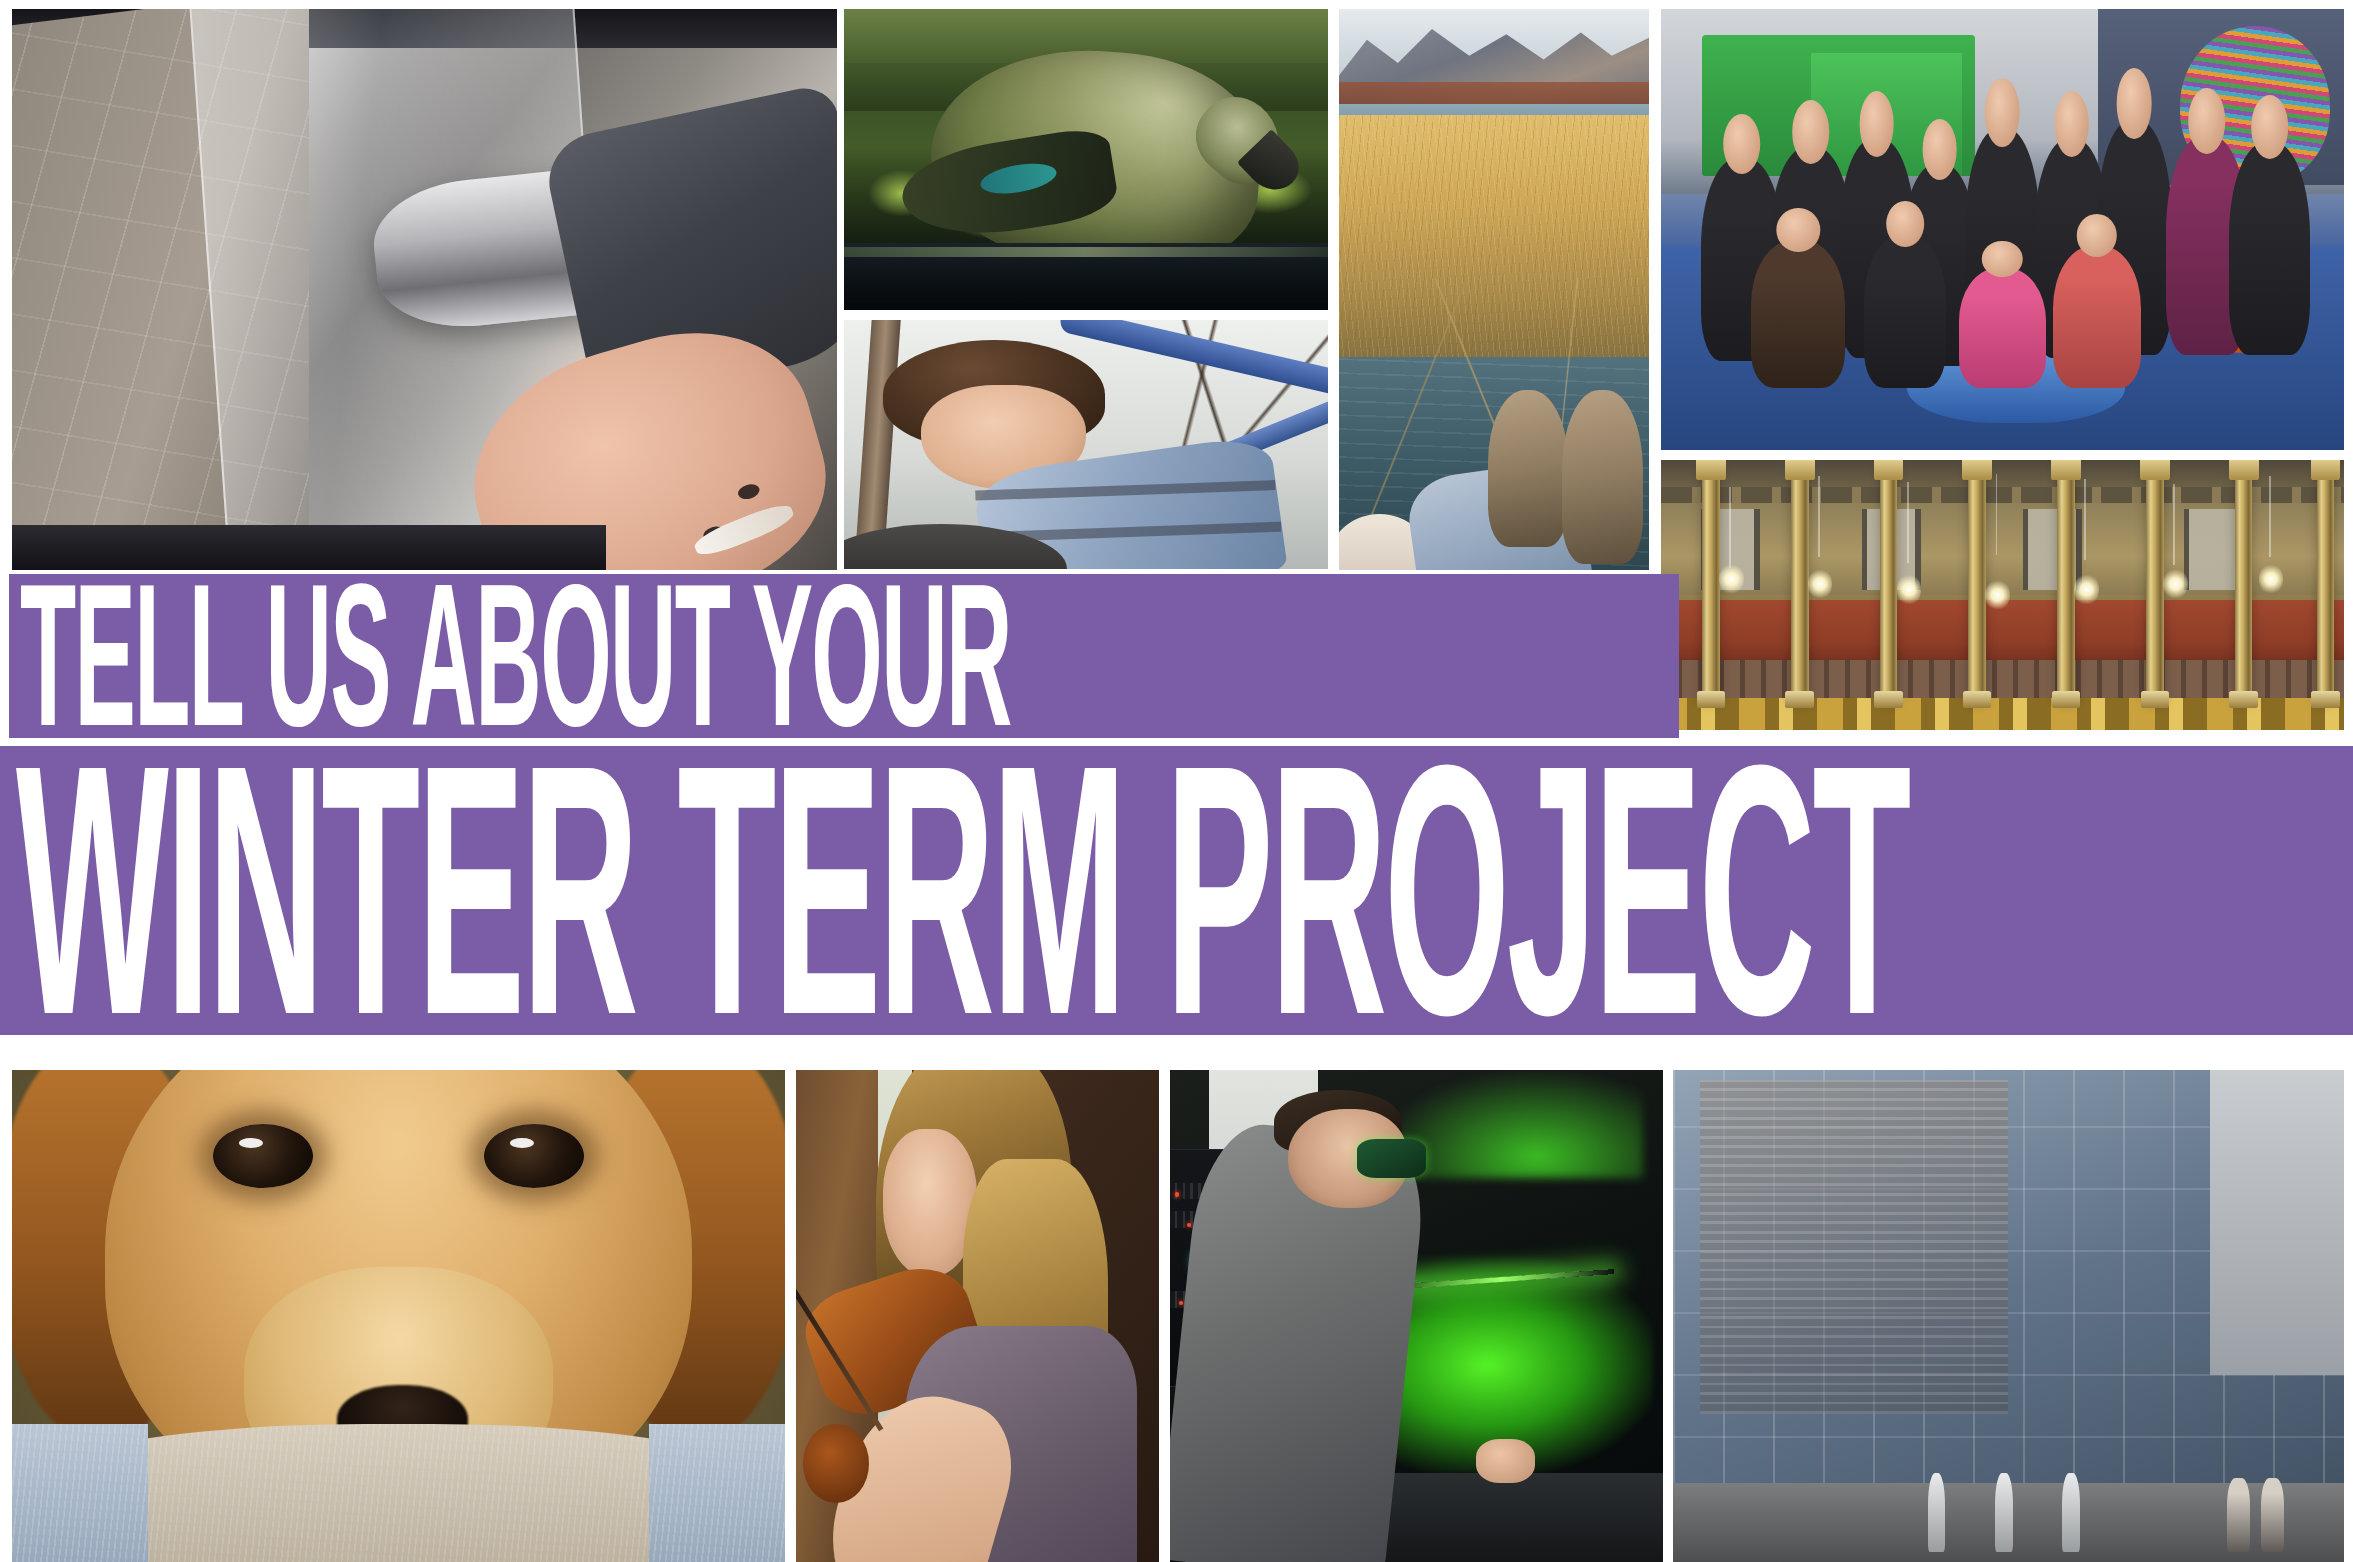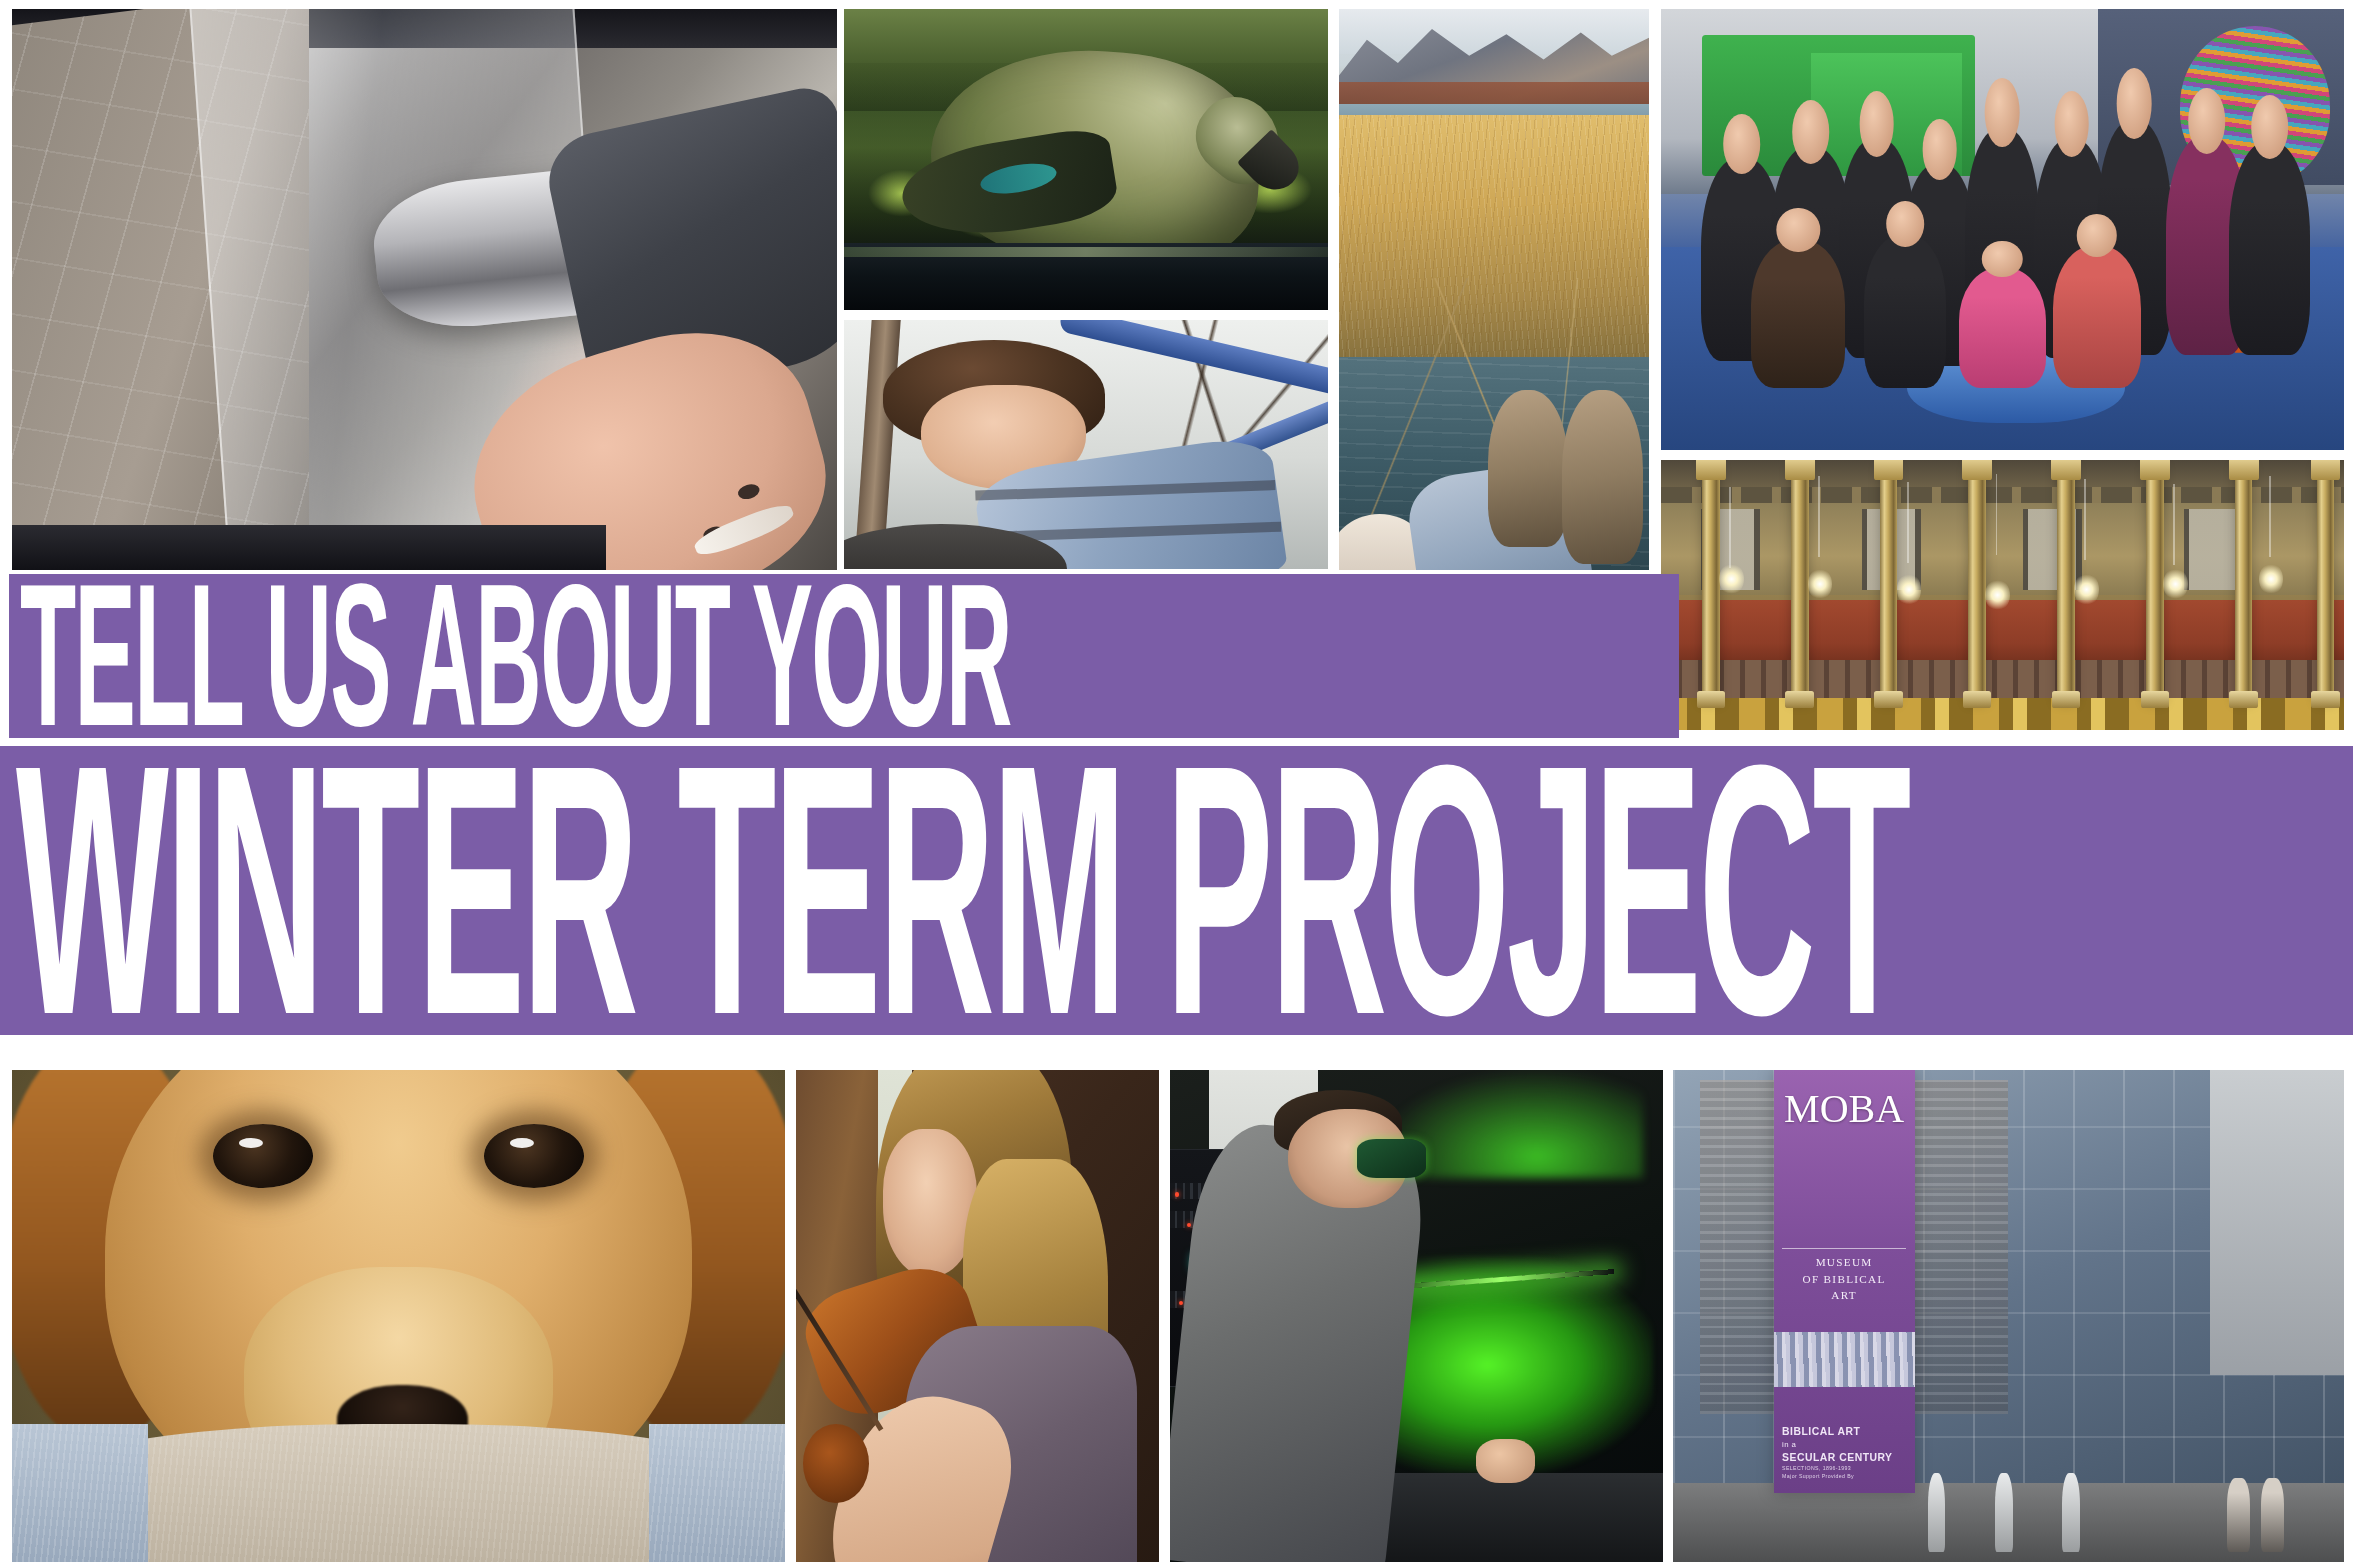--- a/index.html
+++ b/index.html
@@ -924,36 +924,20 @@
 
   </div>
 
   <div class="photo" id="tile-moba" style="left:1673px; top:1070px; width:671px; height:492px;">
     <div class="scene">
       <div class="facade"></div>
       <div class="refl"></div>
       <div class="bldg-right"></div>
       <div class="street"></div>
 
-      <div class="mbanner">
-        <div class="mname">MOBA</div>
-        <div class="msub">
-          <div>MUSEUM</div>
-          <div>OF BIBLICAL</div>
-          <div>ART</div>
-        </div>
-        <div class="frieze"></div>
-        <div class="mfoot">
-          <div class="big">BIBLICAL ART</div>
-          <div>in a</div>
-          <div class="big">SECULAR CENTURY</div>
-          <div class="tiny">SELECTIONS, 1896-1993</div>
-          <div class="tiny">Major Support Provided By</div>
-        </div>
-      </div>
 
       <div class="bollard" style="left:38%;"></div>
       <div class="bollard" style="left:48%;"></div>
       <div class="bollard" style="left:58%;"></div>
       <div class="person" style="right:14%;"></div>
       <div class="person" style="right:9%;"></div>
     </div>
 
   </div>
 

